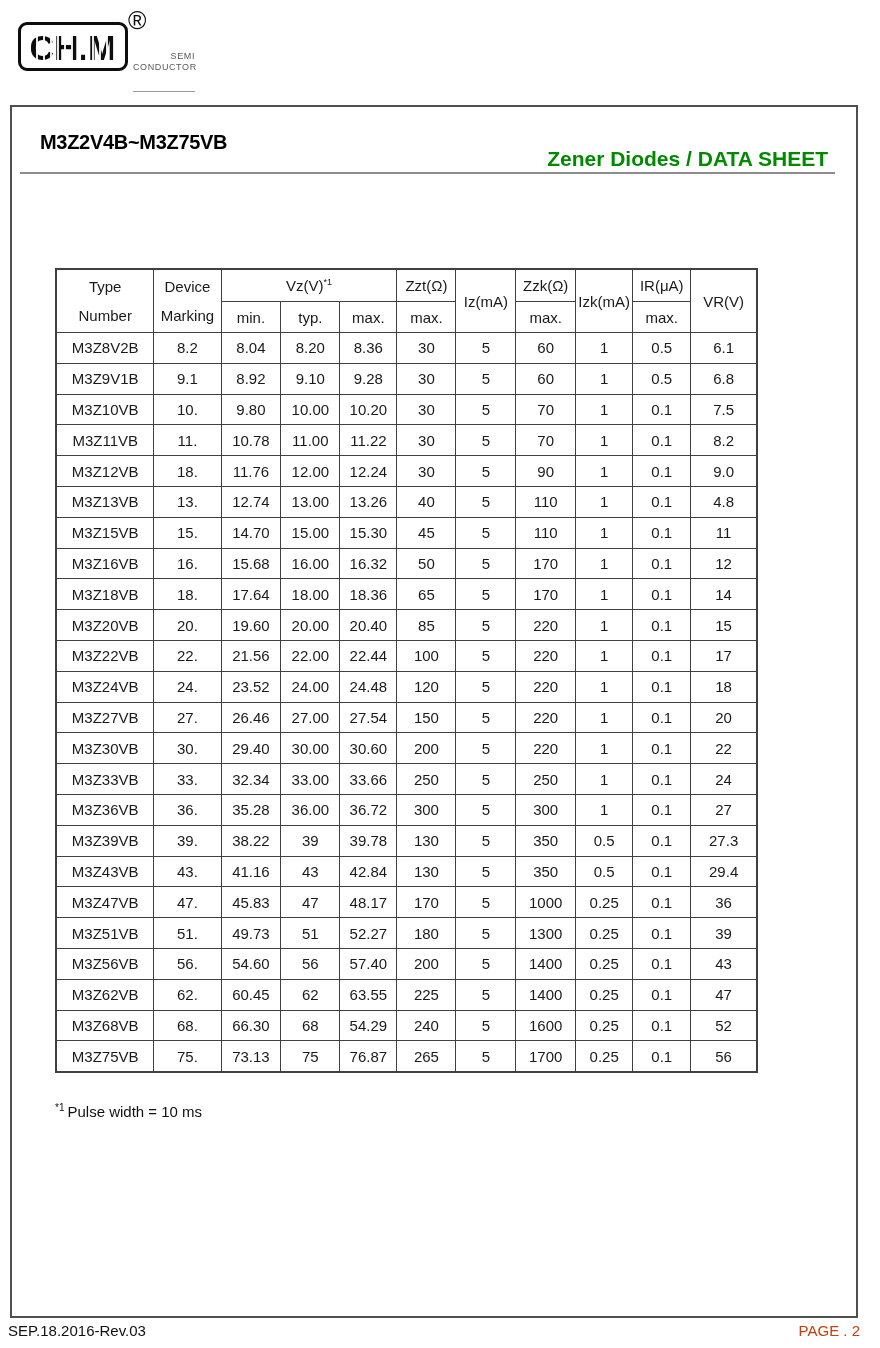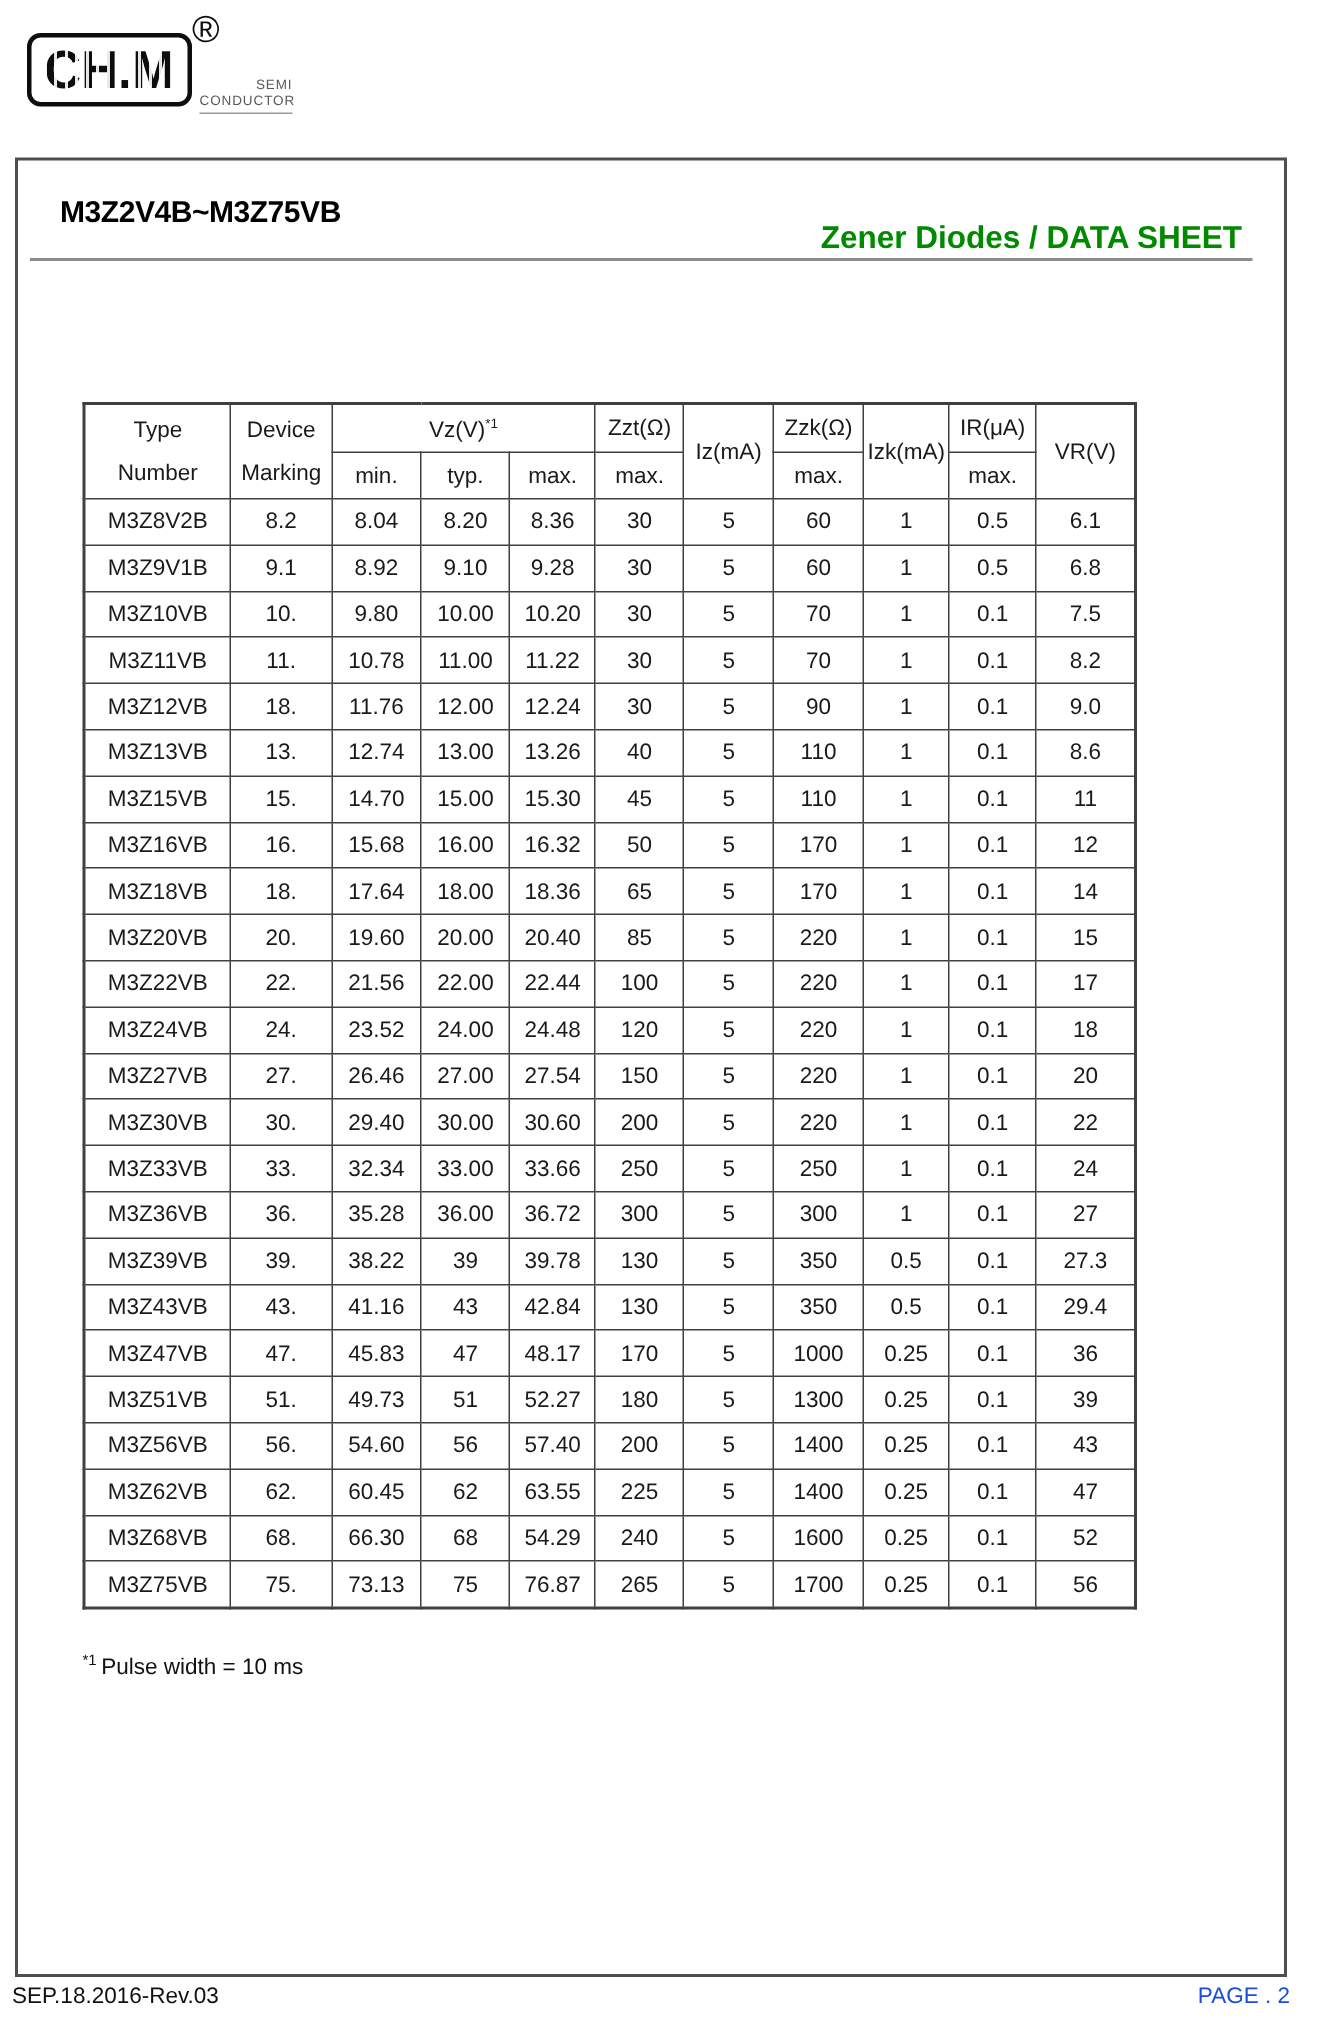--- a/index.html
+++ b/index.html
@@ -48,21 +48,21 @@
     position: absolute; left: 128px; top: 6px;
     font-size: 25px; line-height 1; color: #0d0d0d;
     font-weight: 400;
   }
   .logo-sub {
     position: absolute; left: 133px; top: 51px; width: 62px;
     text-align: right;
     font-size: 9px; line-height: 1.2; letter-spacing: 0.6px;
     color: #5a5a5a;
     border-bottom: 1px solid #9a9a9a;
-    padding-bottom: 2px;
+    padding-bottom: 18px;
   }
 
   
   .doc-box {
     position: absolute; left: 10px; top: 105px;
     width: 844px; height: 1209px;
     border: 2px solid #4f4f4f;
     background: #fff;
   }
   .doc-title {
@@ -117,21 +117,21 @@
   }
   .footnote sup { font-size: 10px; margin-right: 3px; }
 
   
   .footer-left {
     position: absolute; left: 8px; top: 1322px;
     font-size: 15px; color: #111;
   }
   .footer-right {
     position: absolute; right: 20px; top: 1322px;
-    font-size: 15px; color: #1d4ed8;
+    font-size: 15px; color: #c2410c;
   }
 </style>
 </head>
 <body>
 
 <div id="page">
 
   <div class="logo-wrap">
     <div class="logo-box">
       <span class="logo-text">CH.M</span>
@@ -256,21 +256,21 @@
     <td>M3Z13VB</td>
     <td>13.</td>
     <td>12.74</td>
     <td>13.00</td>
     <td>13.26</td>
     <td>40</td>
     <td>5</td>
     <td>110</td>
     <td>1</td>
     <td>0.1</td>
-    <td>8.6</td>
+    <td>4.8</td>
   </tr>
           <tr>
     <td>M3Z15VB</td>
     <td>15.</td>
     <td>14.70</td>
     <td>15.00</td>
     <td>15.30</td>
     <td>45</td>
     <td>5</td>
     <td>110</td>

